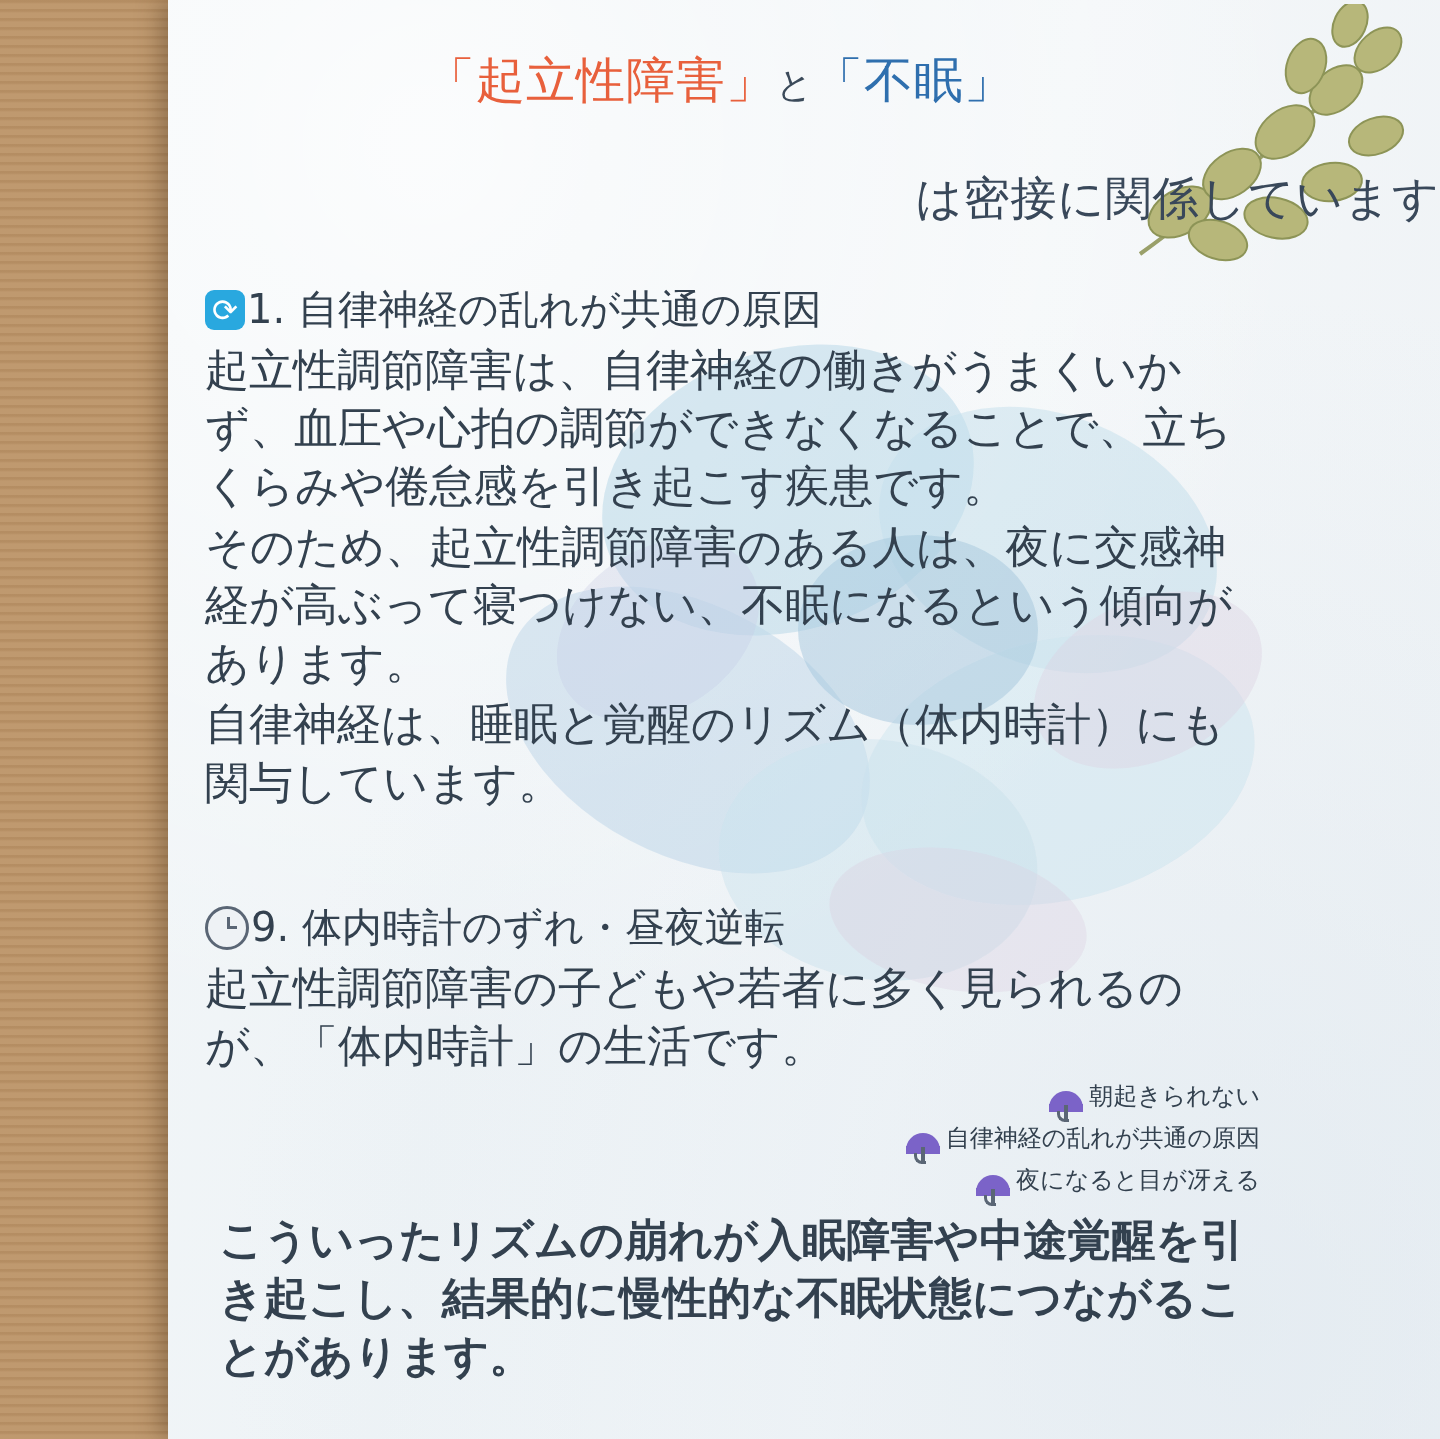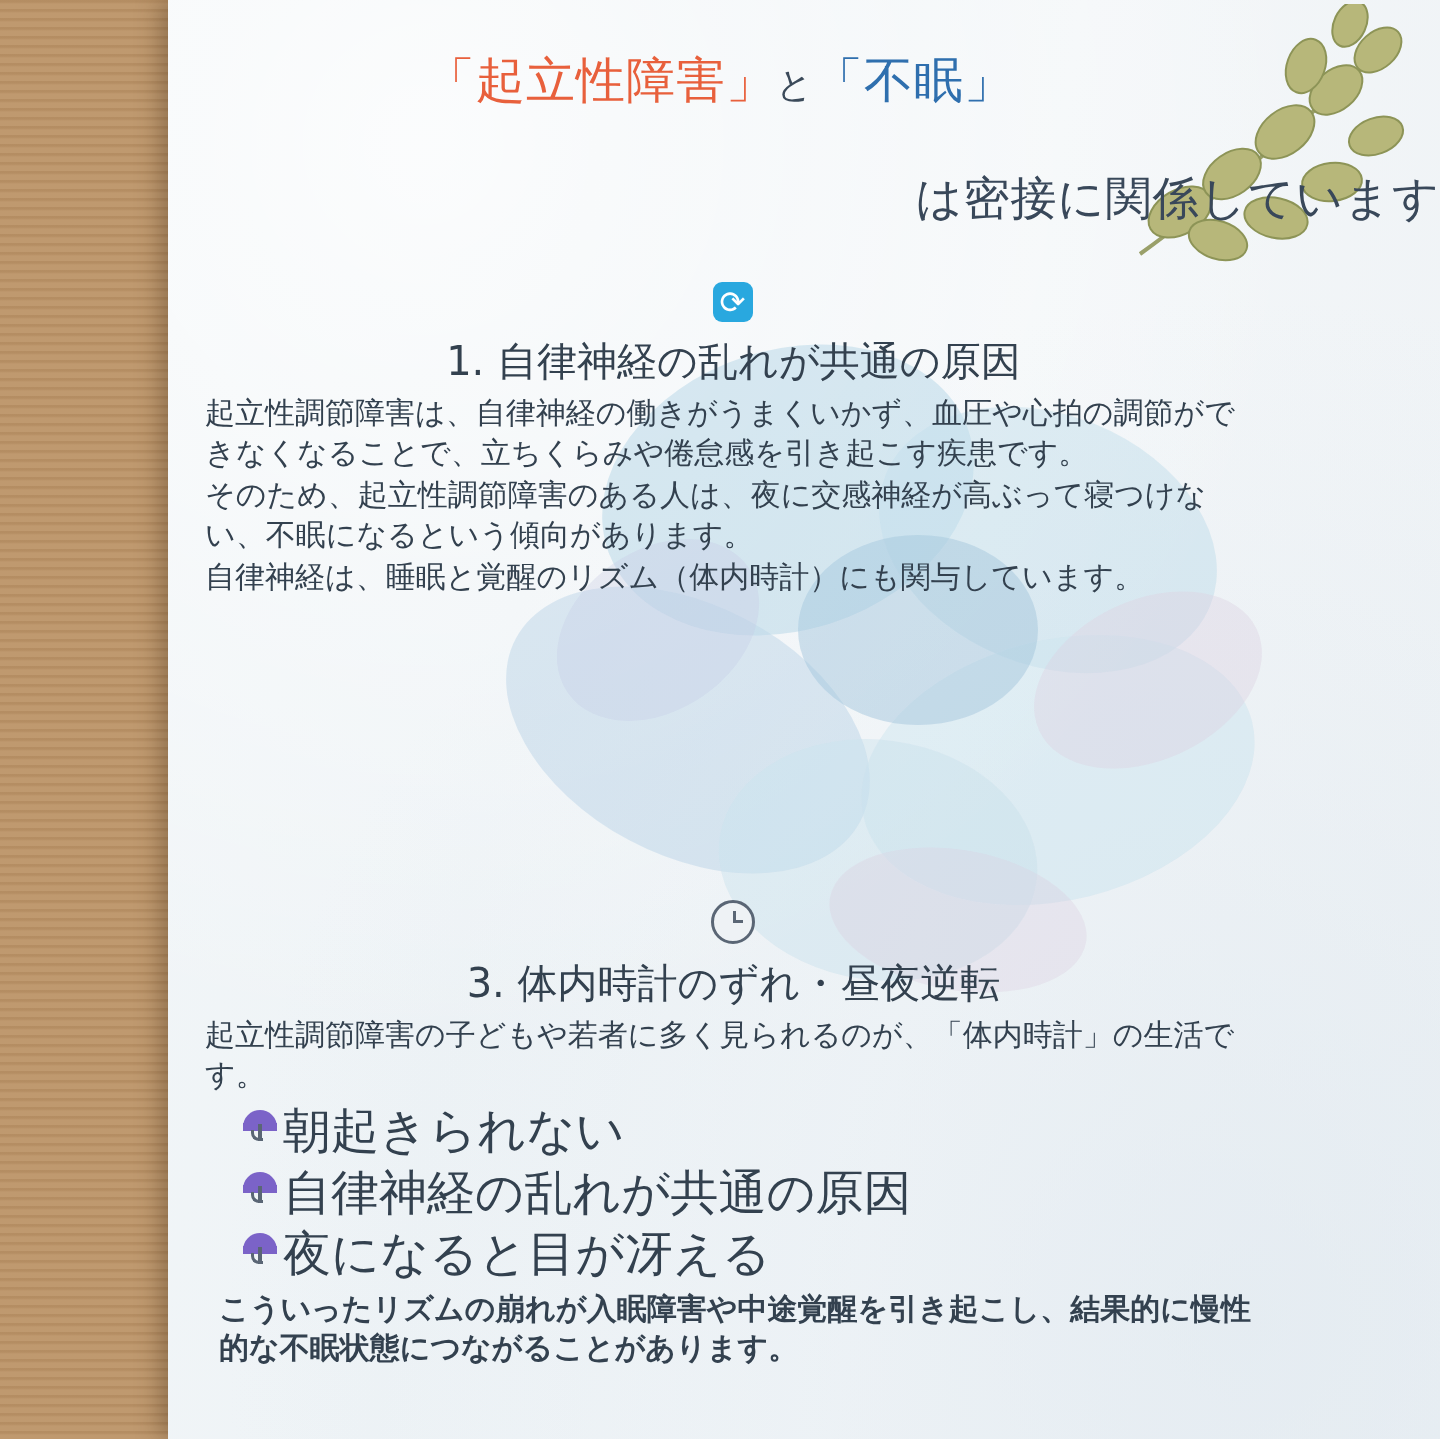--- a/index.html
+++ b/index.html
@@ -111,26 +111,24 @@
     left: 205px;
     width: 1055px;
     color: #33414f;
   }
   .sec1 { top: 282px; }
   .sec2 { top: 900px; }
 
   .sec-head {
     display: flex;
     align-items: center;
-    gap: 12px;
     font-size: 40px;
     color: #33414f;
     margin-bottom: 4px;
     white-space: nowrap;
-    flex-direction: column;
   }
   .sec-head .num { margin-left: 2px; }
 
   .icon-sync {
     display: inline-block;
     width: 40px;
     height: 40px;
     border-radius: 9px;
     background: #29a8df;
     position: relative;
@@ -169,40 +167,41 @@
     content: "";
     position: absolute;
     left: 50%;
     top: 17px;
     width: 10px;
     height: 3px;
     background: #5a6675;
   }
 
   .para {
-    font-size: 30px;
+    font-size: 44px;
     line-height: 1.32;
     color: #33414f;
     margin: 3px 0 2px 0;
     text-indent: 0;
   }
   .para.indent { padding-left: 14px; font-weight: bold; }
 
   .bullets {
     list-style: none;
     margin: 6px 0 4px 0;
     padding: 0 0 0 38px;
   }
   .bullets li {
-    font-size: 48px;
+    font-size: 24px;
     line-height: 1.28;
     color: #33414f;
     display: flex;
     align-items: flex-start;
     gap: 6px;
+    justify-content: flex-end;
   }
   .icon-umbrella {
     position: relative;
     display: inline-block;
     width: 34px;
     height: 36px;
     flex: 0 0 auto;
     margin-top: 6px;
   }
   .icon-umbrella .canopy {
@@ -298,21 +297,21 @@
         <span class="num">1. 自律神経の乱れが共通の原因</span>
       </div>
       <p class="para">起立性調節障害は、自律神経の働きがうまくいかず、血圧や心拍の調節ができなくなることで、立ちくらみや倦怠感を引き起こす疾患です。</p>
       <p class="para">そのため、起立性調節障害のある人は、夜に交感神経が高ぶって寝つけない、不眠になるという傾向があります。</p>
       <p class="para">自律神経は、睡眠と覚醒のリズム（体内時計）にも関与しています。</p>
     </div>
 
     <div class="section sec2">
       <div class="sec-head">
         <span class="icon-clock"></span>
-        <span class="num">3. 体内時計のずれ・昼夜逆転</span>
+        <span class="num">9. 体内時計のずれ・昼夜逆転</span>
       </div>
       <p class="para">起立性調節障害の子どもや若者に多く見られるのが、「体内時計」の生活です。</p>
       <ul class="bullets">
         <li>
           <span class="icon-umbrella">
               <span class="canopy"></span>
               <span class="handle"></span>
             </span>
           <span>朝起きられない</span>
         </li>

